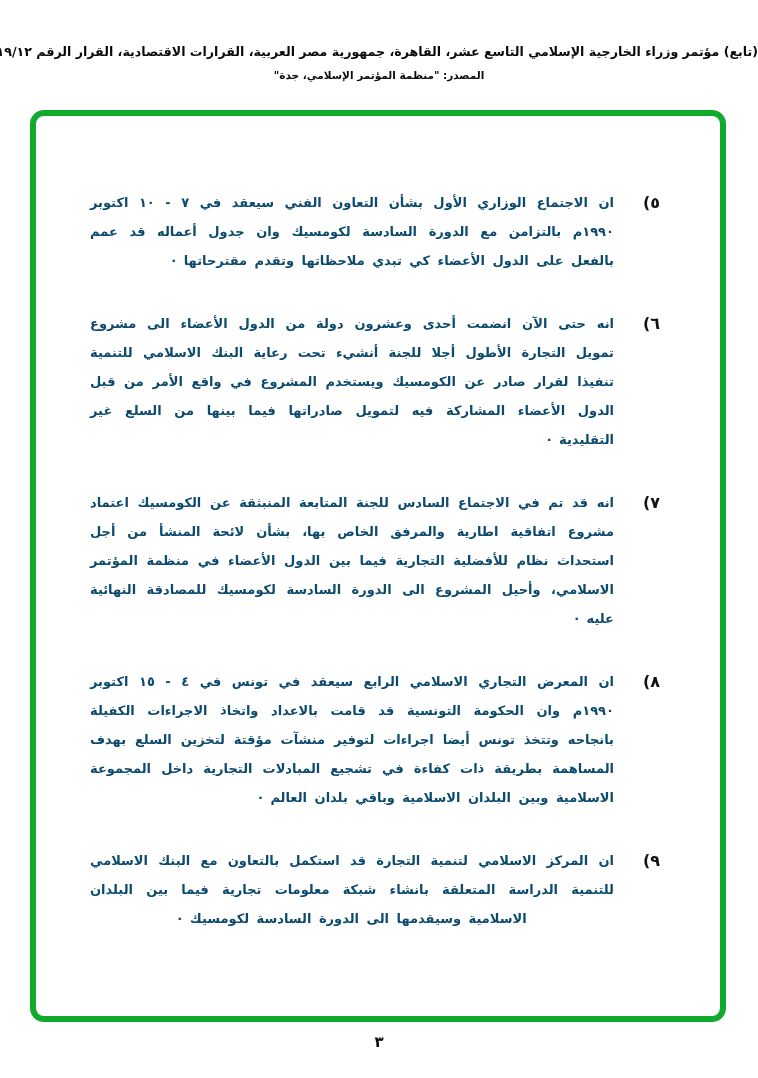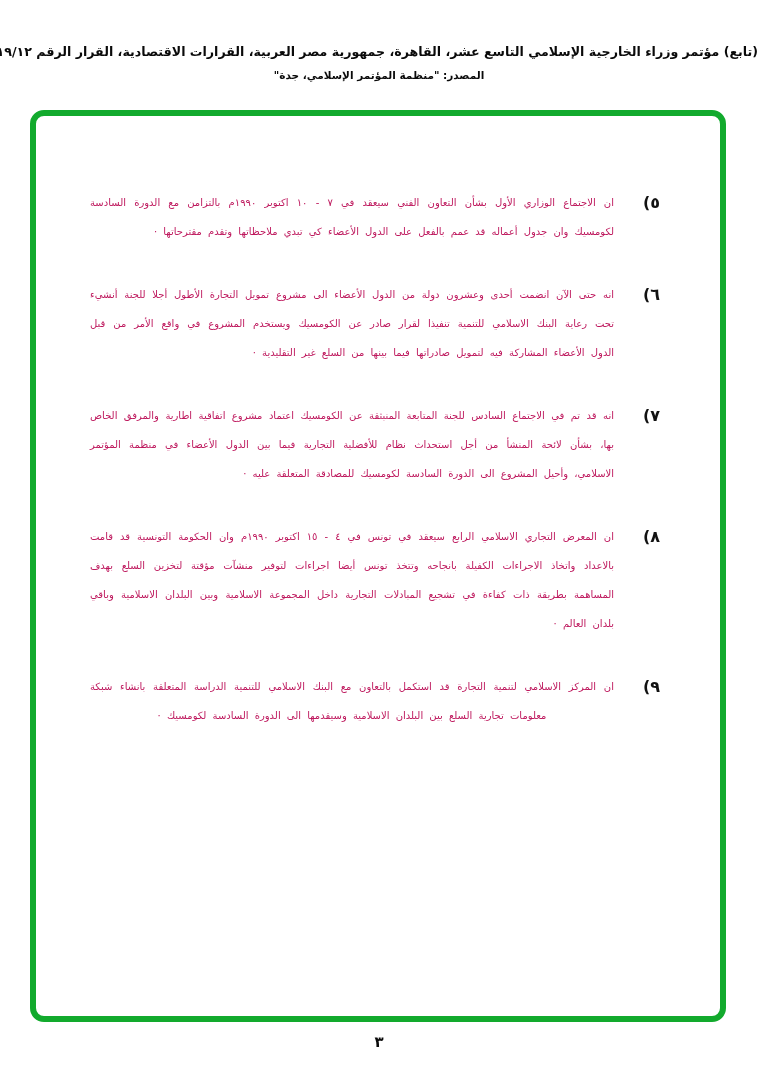--- a/index.html
+++ b/index.html
@@ -66,26 +66,26 @@
     font-size: 16px;
     font-weight: 700;
     line-height: 29px;
     direction: rtl;
     unicode-bidi: isolate;
     text-align: right;
     color: #121212;
   }
   .ptext {
     flex: 1 1 auto;
-    font-size: 10px;
-    font-weight: 400;
+    font-size: 13px;
+    font-weight: 700;
     line-height: 29px;
     text-align: justify;
     text-align-last: right;
-    color: #be185d;
+    color: #0c4a6e;
     word-spacing: 3px;
   }
   .para-9 .ptext {
     text-align-last: center;
   }
   .page-num {
     position: absolute;
     top: 1033px;
     left: 0;
     right: 0;
@@ -113,31 +113,31 @@
         <div class="ptext">ان الاجتماع الوزاري الأول بشأن التعاون الفني سيعقد في ٧ - ١٠ اكتوبر ١٩٩٠م بالتزامن مع الدورة السادسة لكومسيك وان جدول أعماله قد عمم بالفعل على الدول الأعضاء كي تبدي ملاحظاتها وتقدم مقترحاتها ·</div>
       </div>
 
       <div class="para para-6">
         <span class="marker">٦)</span>
         <div class="ptext">انه حتى الآن انضمت أحدى وعشرون دولة من الدول الأعضاء الى مشروع تمويل التجارة الأطول أجلا للجنة أنشيء تحت رعاية البنك الاسلامي للتنمية تنفيذا لقرار صادر عن الكومسيك ويستخدم المشروع في واقع الأمر من قبل الدول الأعضاء المشاركة فيه لتمويل صادراتها فيما بينها من السلع غير التقليدية ·</div>
       </div>
 
       <div class="para para-7">
         <span class="marker">٧)</span>
-        <div class="ptext">انه قد تم في الاجتماع السادس للجنة المتابعة المنبثقة عن الكومسيك اعتماد مشروع اتفاقية اطارية والمرفق الخاص بها، بشأن لائحة المنشأ من أجل استحداث نظام للأفضلية التجارية فيما بين الدول الأعضاء في منظمة المؤتمر الاسلامي، وأحيل المشروع الى الدورة السادسة لكومسيك للمصادقة المتعلقة عليه ·</div>
+        <div class="ptext">انه قد تم في الاجتماع السادس للجنة المتابعة المنبثقة عن الكومسيك اعتماد مشروع اتفاقية اطارية والمرفق الخاص بها، بشأن لائحة المنشأ من أجل استحداث نظام للأفضلية التجارية فيما بين الدول الأعضاء في منظمة المؤتمر الاسلامي، وأحيل المشروع الى الدورة السادسة لكومسيك للمصادقة النهائية عليه ·</div>
       </div>
 
       <div class="para para-8">
         <span class="marker">٨)</span>
         <div class="ptext">ان المعرض التجاري الاسلامي الرابع سيعقد في تونس في ٤ - ١٥ اكتوبر ١٩٩٠م وان الحكومة التونسية قد قامت بالاعداد واتخاذ الاجراءات الكفيلة بانجاحه وتتخذ تونس أيضا اجراءات لتوفير منشآت مؤقتة لتخزين السلع بهدف المساهمة بطريقة ذات كفاءة في تشجيع المبادلات التجارية داخل المجموعة الاسلامية وبين البلدان الاسلامية وباقي بلدان العالم ·</div>
       </div>
 
       <div class="para para-9">
         <span class="marker">٩)</span>
-        <div class="ptext">ان المركز الاسلامي لتنمية التجارة قد استكمل بالتعاون مع البنك الاسلامي للتنمية الدراسة المتعلقة بانشاء شبكة معلومات تجارية السلع بين البلدان الاسلامية وسيقدمها الى الدورة السادسة لكومسيك ·</div>
+        <div class="ptext">ان المركز الاسلامي لتنمية التجارة قد استكمل بالتعاون مع البنك الاسلامي للتنمية الدراسة المتعلقة بانشاء شبكة معلومات تجارية فيما بين البلدان الاسلامية وسيقدمها الى الدورة السادسة لكومسيك ·</div>
       </div>
 
     </div>
   </div>
 
   <div class="page-num">٣</div>
 
 </div>
 
 </body></html>

